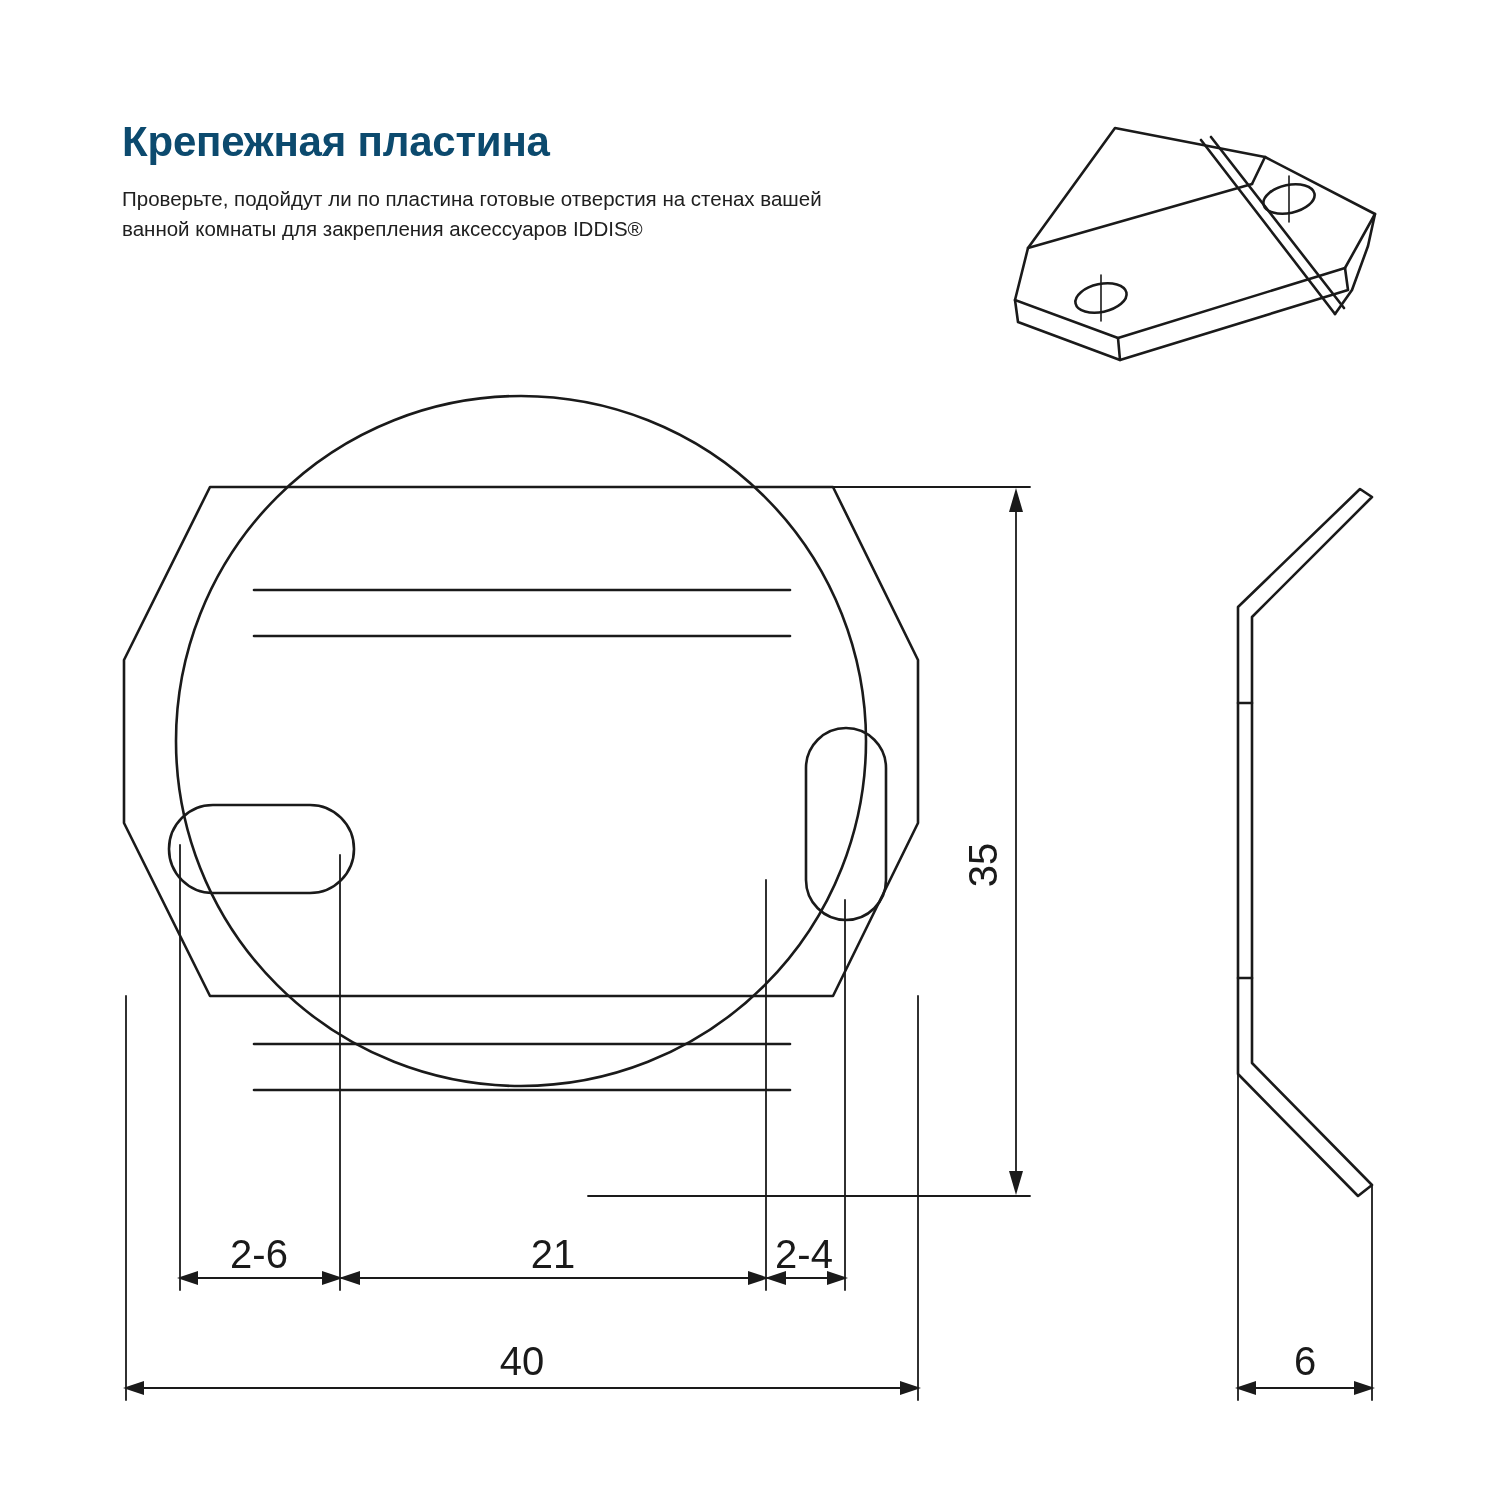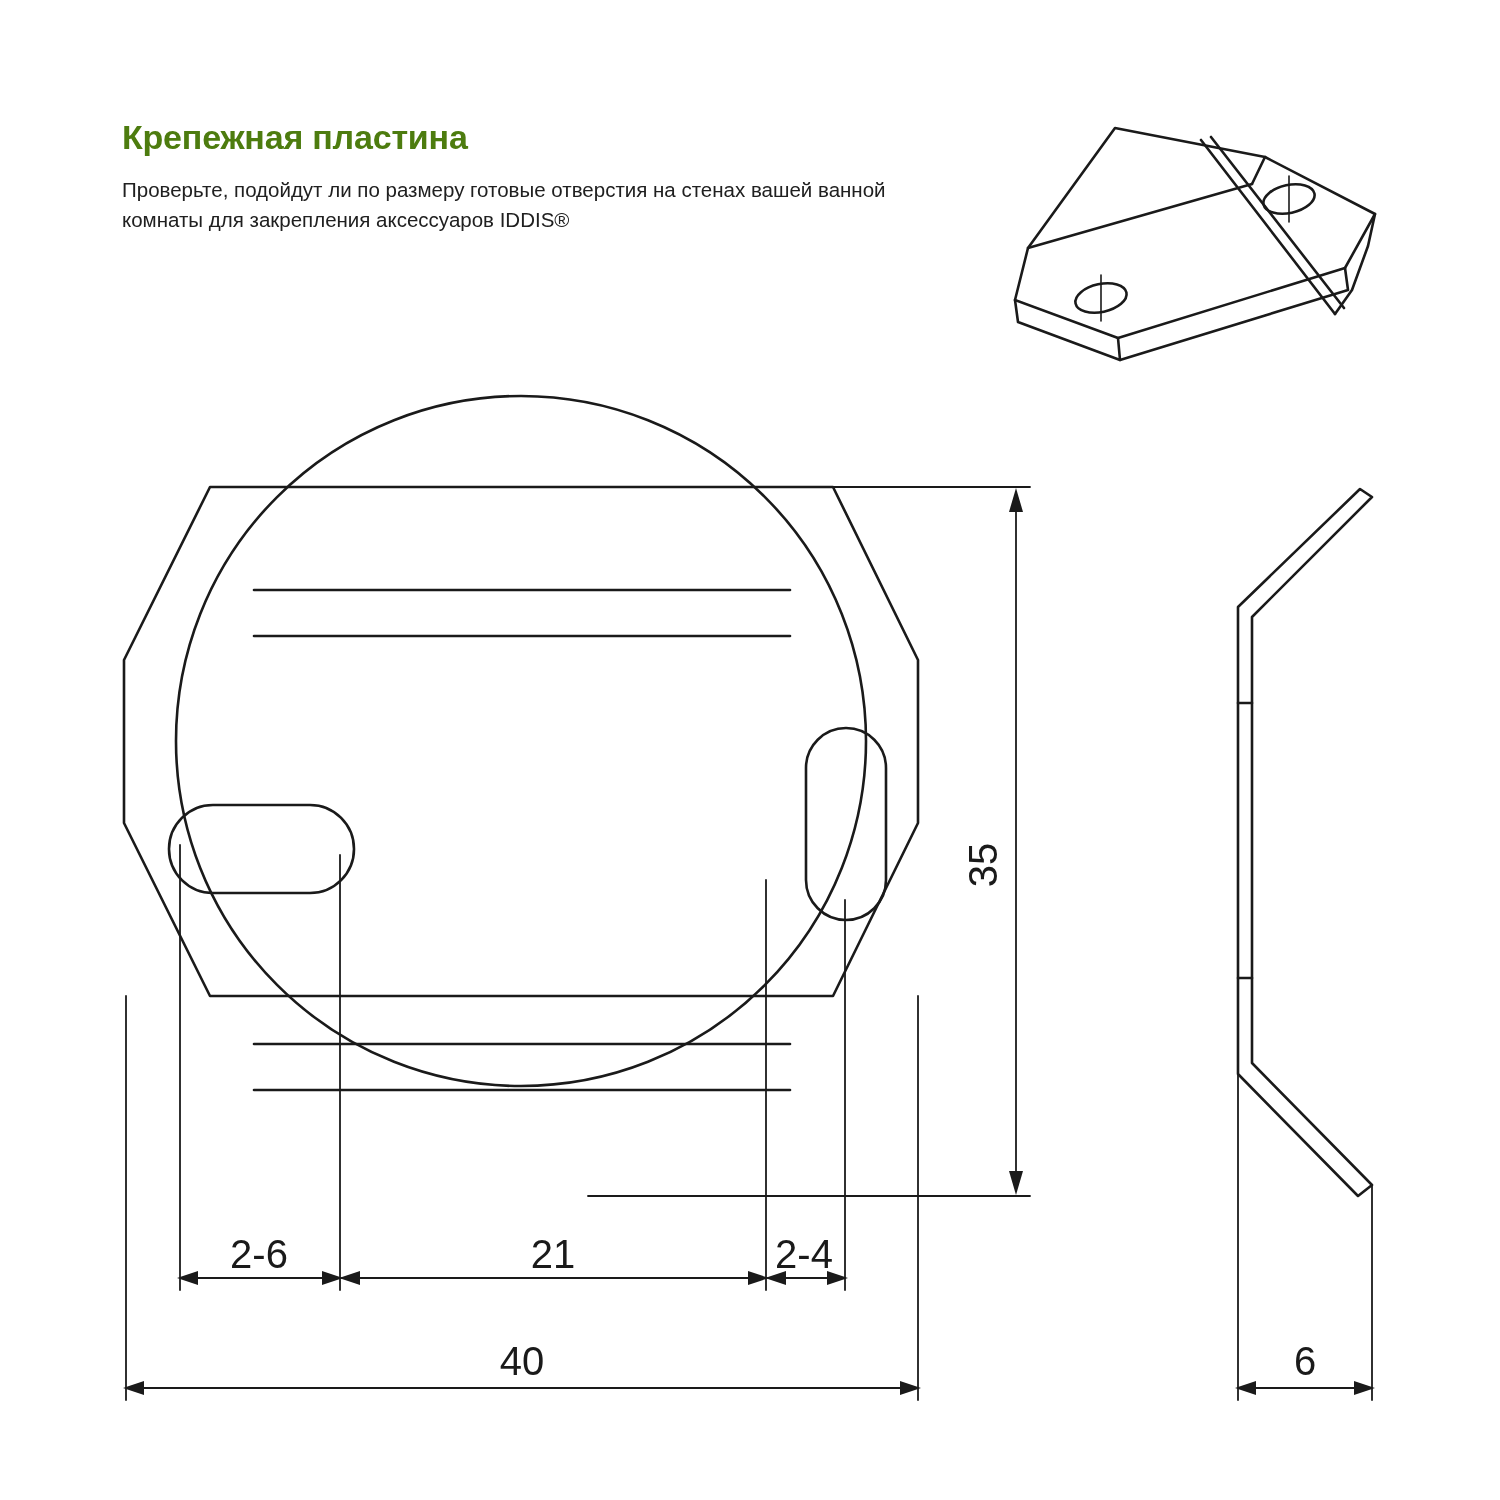--- a/index.html
+++ b/index.html
@@ -18,25 +18,25 @@
   }
 
   
   #header-block {
     position: absolute;
     left: 122px;
     top: 118px;
     width: 800px;
   }
   #title {
-    font-size: 34px;
+    font-size: 42px;
     font-weight: bold;
     letter-spacing: -0.2px;
     margin: 0 0 18px 0;
-    color: #4d7c0f;
+    color: #0c4a6e;
     line-height: 1.15;
   }
   #subtitle {
     font-size: 20.5px;
     font-weight: normal;
     line-height: 1.45;
     margin: 0;
     color: #202020;
     max-width: 770px;
   }
@@ -54,21 +54,21 @@
     font-family: "Liberation Sans", sans-serif;
     font-size: 40px;
     fill: #1a1a1a;
   }
 </style>
 </head>
 <body>
 
 <div id="header-block">
   <h1 id="title">Крепежная пластина</h1>
-  <p id="subtitle">Проверьте, подойдут ли по размеру готовые отверстия на стенах вашей ванной комнаты для закрепления аксессуаров IDDIS®</p>
+  <p id="subtitle">Проверьте, подойдут ли по пластина готовые отверстия на стенах вашей ванной комнаты для закрепления аксессуаров IDDIS®</p>
 </div>
 
 <svg class="svg-layer" viewBox="0 0 1500 1500" xmlns="http://www.w3.org/2000/svg">
 
   <g fill="none" stroke="#1a1a1a" stroke-width="2.6" stroke-linejoin="round" stroke-linecap="round">
 
     <g>
 
       <path d="M1115,128 L1265,157 L1375,214 L1345,268 L1118,338 L1015,300 L1028,248 Z"></path>
 

